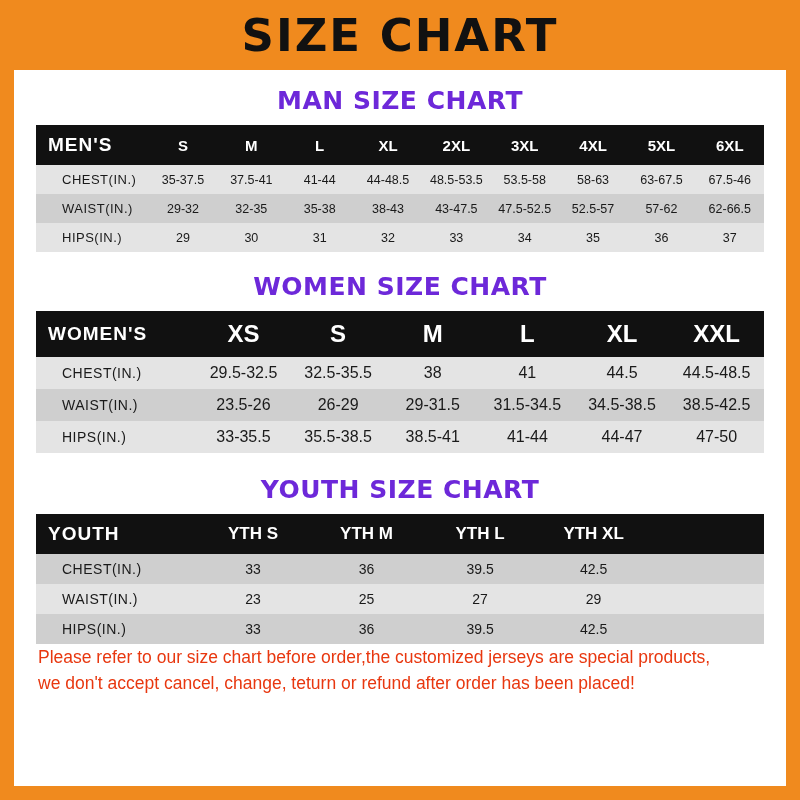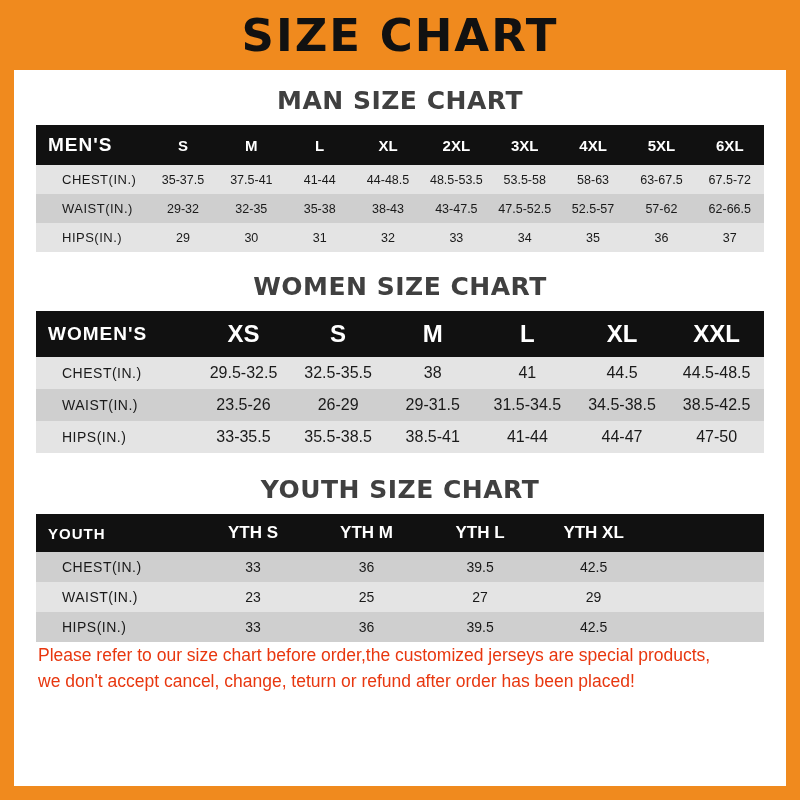--- a/index.html
+++ b/index.html
@@ -39,21 +39,21 @@
     line-height: 1;
   }
   .section {
     padding: 0 22px;
   }
   .section-title {
     text-align: center;
     font-family: "DejaVu Sans", sans-serif;
     font-weight: bold;
     font-size: 25px;
-    color: #404040;
+    color: #6d28d9;
     letter-spacing: 0.5px;
   }
   .men-title { margin: 16px 0 10px; }
   .women-title { margin: 20px 0 10px; }
   .youth-title { margin: 22px 0 10px; }
 
   table {
     width: 100%;
     border-collapse: collapse;
     table-layout: fixed;
@@ -93,21 +93,21 @@
   .men-table tbody td.rowlabel { font-size: 13px; }
 
   
   .women-table thead th { font-size: 24px; }
   .women-table thead th.rowhead { font-size: 19px; }
   .women-table tbody td { font-size: 16px; }
   .women-table tbody td.rowlabel { font-size: 14px; }
 
   
   .youth-table thead th { font-size: 17px; }
-  .youth-table thead th.rowhead { font-size: 15px; }
+  .youth-table thead th.rowhead { font-size: 19px; }
   .youth-table tbody td { font-size: 14px; }
   .youth-table tbody td.rowlabel { font-size: 14px; }
 
   .footer-note {
     padding: 0 24px;
     text-align: left;
     color: #e8370f;
     font-size: 17.5px;
     line-height: 1.5;
     font-family: "Liberation Sans", sans-serif;
@@ -155,21 +155,21 @@
         <tr class="light">
           <td class="rowlabel">CHEST(IN.)</td>
           <td>35-37.5</td>
           <td>37.5-41</td>
           <td>41-44</td>
           <td>44-48.5</td>
           <td>48.5-53.5</td>
           <td>53.5-58</td>
           <td>58-63</td>
           <td>63-67.5</td>
-          <td>67.5-72</td>
+          <td>67.5-46</td>
         </tr>
         <tr class="dark">
           <td class="rowlabel">WAIST(IN.)</td>
           <td>29-32</td>
           <td>32-35</td>
           <td>35-38</td>
           <td>38-43</td>
           <td>43-47.5</td>
           <td>47.5-52.5</td>
           <td>52.5-57</td>

